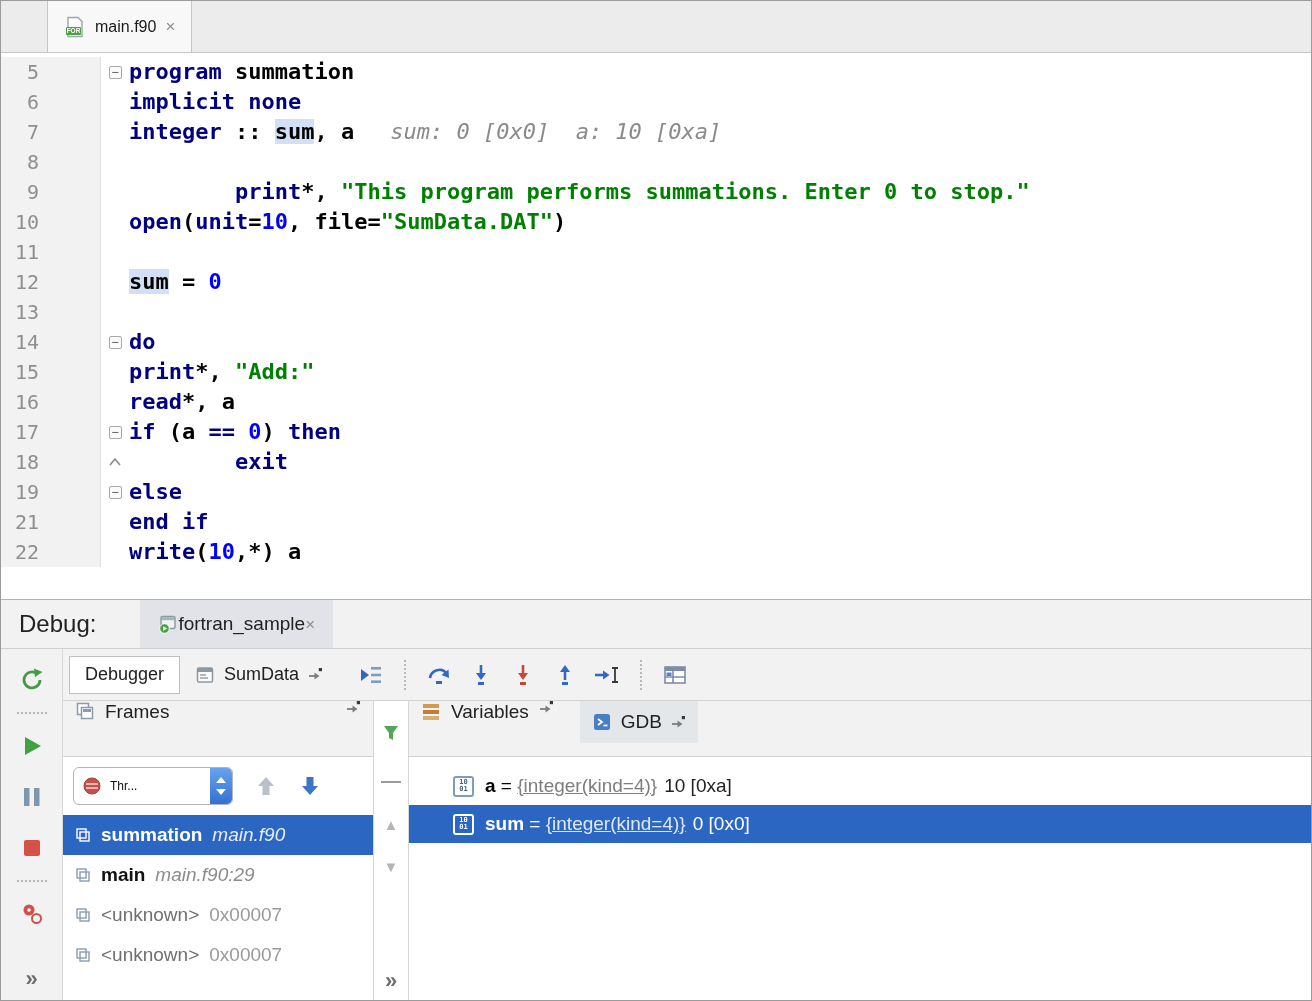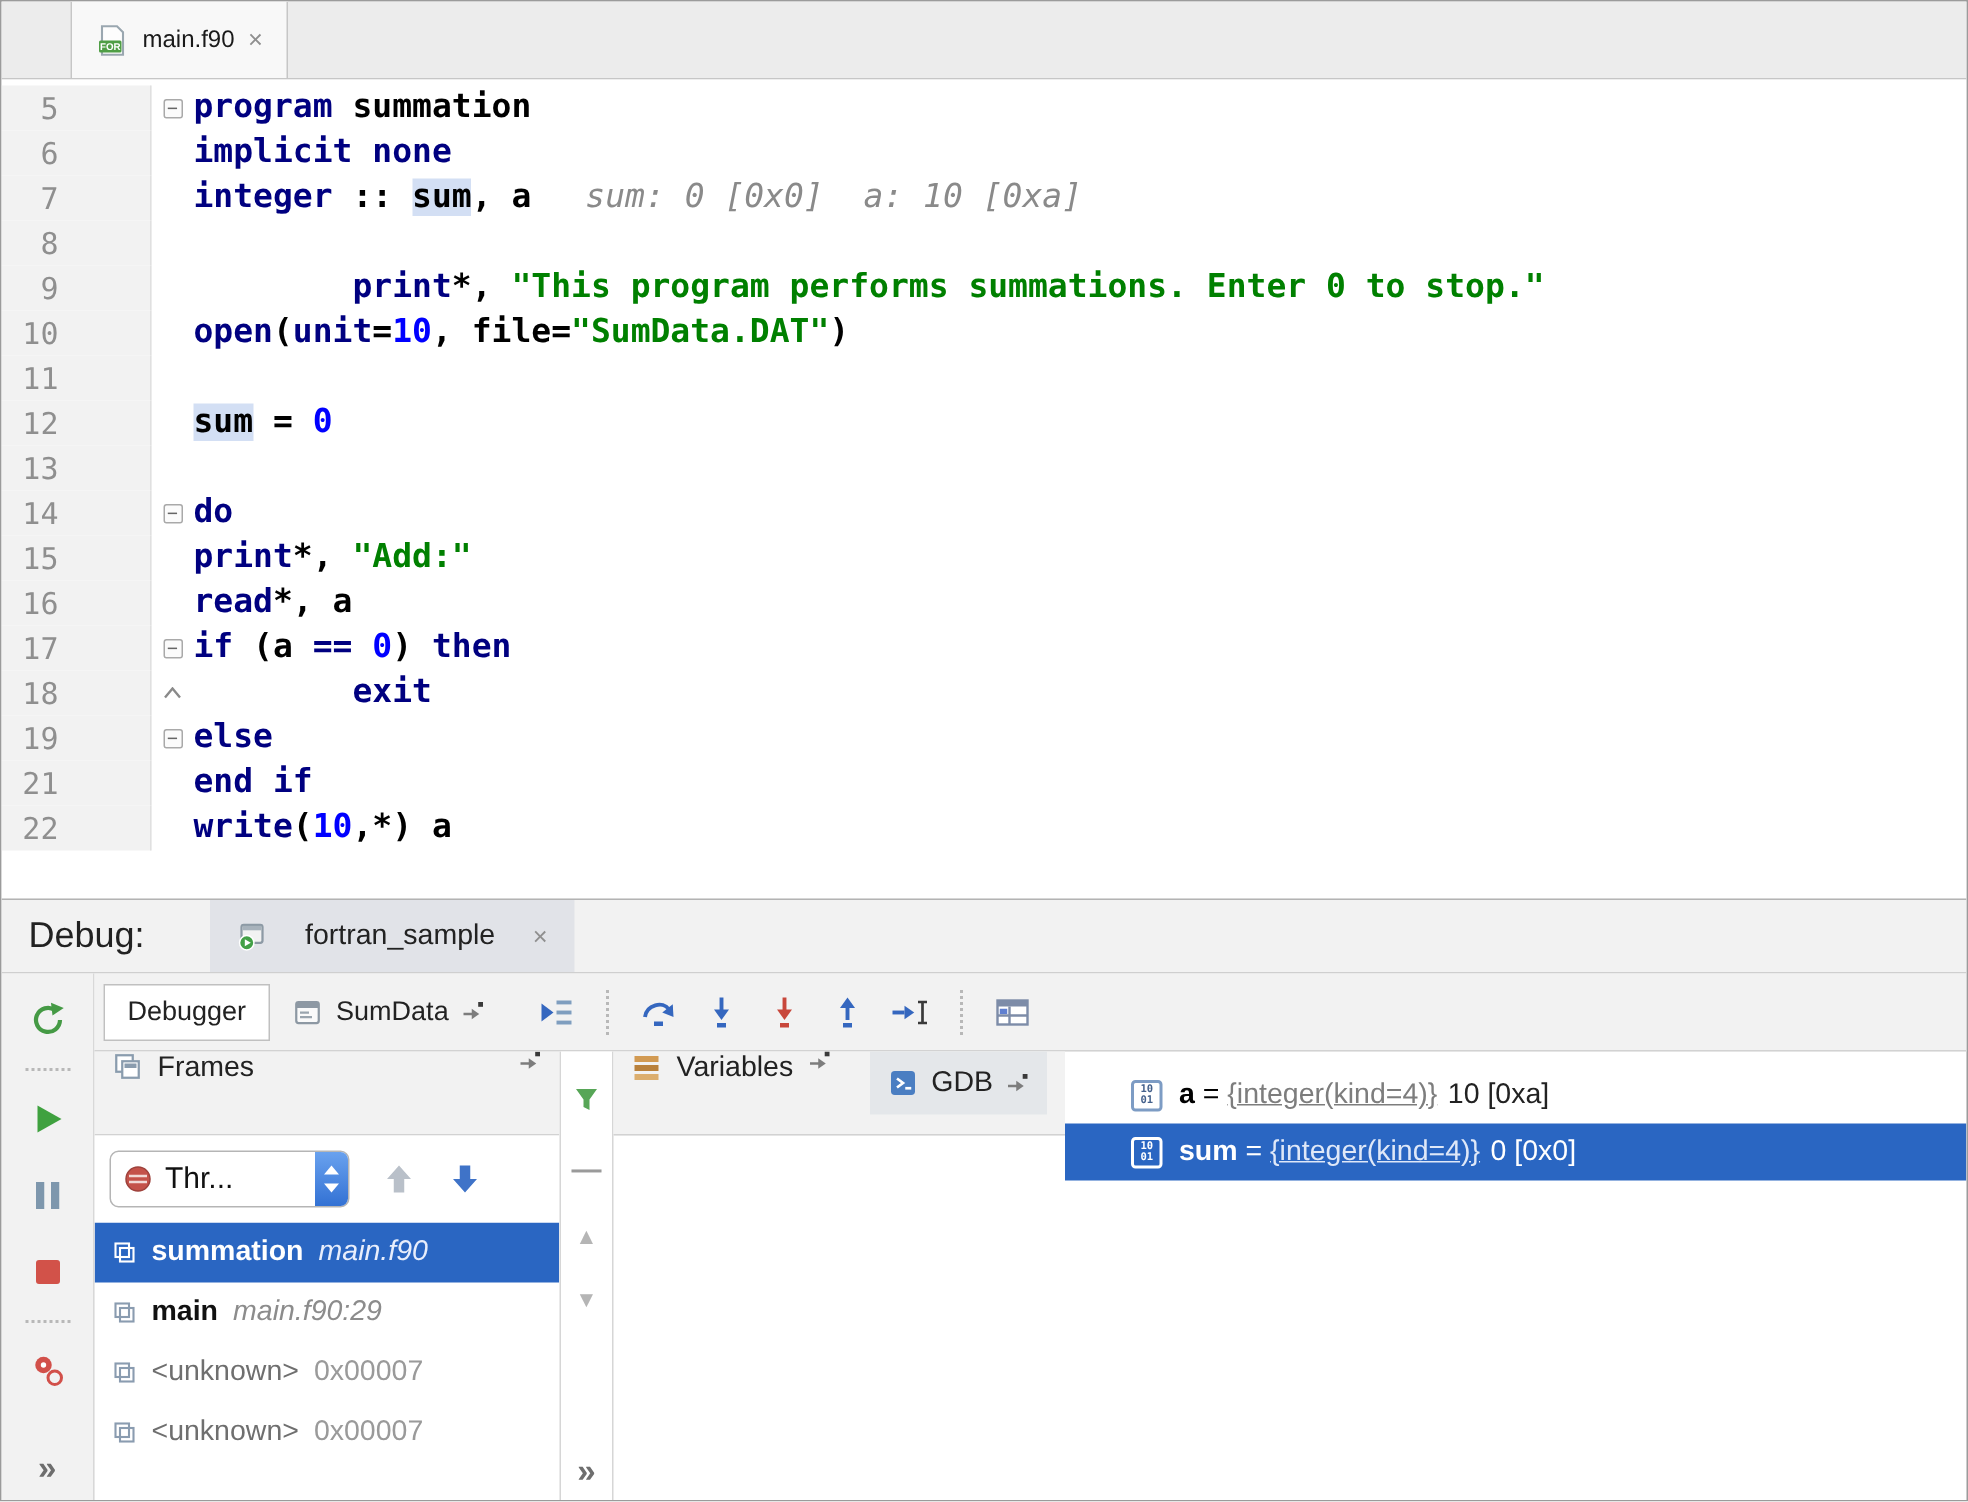--- a/index.html
+++ b/index.html
@@ -32,21 +32,21 @@
   .t-kw { color:var(--kw,#000080); }
   .t-str { color:var(--str,#008000); }
   .t-num { color:var(--num,#0000ff); }
   .t-pl { color:#000; }
   .t-hl { background:#d3dff4; color:#000; }
   .t-hint { color:#8a8a8a; font-style:italic; font-weight:400; margin-left:36px; }
 
   
   #debugbar { height:50px; flex:none; background:#f2f2f2; border-top:1px solid #b3b3b3; border-bottom:1px solid #cfcfcf; display:flex; align-items:stretch; }
   .dlabel { display:flex; align-items:center; margin-left:18px; font-size:24px; color:#222; }
-  .stab { margin-left:44px; display:flex; align-items:center; gap:25px; background:#e1e3e8; padding:0 18px; }
+  .stab { margin-left:44px; display:flex; align-items:center; gap:0; background:#e1e3e8; padding:0 18px; }
   .stab-title { font-size:19px; color:#222; }
 
   
   #debugmain { flex:1; display:flex; min-height:0; }
   #lefttb { width:62px; flex:none; background:#f2f2f2; border-right:1px solid #d8d8d8; display:flex; flex-direction:column; align-items:center; padding-top:12px; gap:13px; }
   .hdots { width:30px; border-top:2px dotted #b8b8b8; }
   .more { color:#6e6e6e; font-size:22px; font-weight:bold; line-height:1; }
   #lefttb .more { margin-top:auto; margin-bottom:10px; }
 
   #rightarea { flex:1; display:flex; flex-direction:column; min-width:0; }
@@ -55,21 +55,21 @@
   .dbtab.active { background:#fff; border:1px solid #c0c0c0; }
   .vdots { width:0; height:30px; border-left:2px dotted #b8b8b8; margin:0 12px; }
   .tbicon { width:42px; height:38px; display:flex; align-items:center; justify-content:center; }
 
   #content { flex:1; display:flex; min-height:0; }
   #framescol { width:310px; flex:none; display:flex; flex-direction:column; overflow:hidden; }
   .panelhead { height:56px; flex:none; background:#f2f2f2; border-bottom:1px solid #d2d2d2; display:flex; align-items:flex-start; gap:10px; padding:0 12px; font-size:19px; color:#222; }
   .panelhead .grow { flex:1; }
   #framestools { height:58px; flex:none; background:#fff; display:flex; align-items:center; gap:22px; padding-left:10px; }
   .threadsel { height:38px; width:160px; background:#fff; border:1px solid #b5b5b5; border-radius:6px; display:flex; align-items:center; gap:8px; padding-left:8px; overflow:hidden; }
-  .threadsel .lbl { font-size:20px; color:#111; white-space:nowrap; }
+  .threadsel .lbl { font-size:12px; color:#111; white-space:nowrap; }
   .stepper { margin-left:auto; width:22px; height:38px; background:linear-gradient(#6ba3ef,#3170d3); border-radius:0 5px 5px 0; display:flex; flex-direction:column; align-items:center; justify-content:center; flex:none; }
   .stepper i { display:block; width:0; height:0; border:5px solid transparent; }
   .stepper .up { border-bottom:6px solid #fff; margin-bottom:3px; }
   .stepper .dn { border-top:6px solid #fff; margin-top:3px; }
 
   #frameslist { flex:1; overflow:hidden; }
   .frow { height:40px; display:flex; align-items:center; gap:10px; padding-left:12px; font-size:19px; white-space:nowrap; overflow:hidden; }
   .frow .iconwrap { color:#8a9cb0; flex:none; display:flex; }
   .frow .nm { font-weight:bold; color:#111; }
   .frow .loc { font-style:italic; color:#8c8c8c; }
@@ -78,21 +78,21 @@
   .frow.sel { background:var(--sel,#2a66c2); }
   .frow.sel .nm { color:#fff; }
   .frow.sel .loc { color:#e8eefc; }
   .frow.sel .iconwrap { color:#fff; }
 
   #midstrip { width:36px; flex:none; background:#fff; border-left:1px solid #d6d6d6; border-right:1px solid #d6d6d6; display:flex; flex-direction:column; align-items:center; padding-top:22px; gap:27px; color:#9a9a9a; }
   #midstrip .dash { font-size:20px; font-weight:bold; color:#9a9a9a; line-height:1; }
   #midstrip .tri { font-size:15px; color:#b5b5b5; line-height:1; }
   #midstrip .more { margin-top:auto; margin-bottom:8px; }
 
-  #varscol { flex:1; display:flex; flex-direction:row; min-width:0; }
+  #varscol { flex:1; display:flex; flex-direction:column; min-width:0; }
   .gdbtab { display:flex; align-items:center; gap:9px; background:#e4e7ea; height:42px; padding:0 12px; margin-left:16px; font-size:19px; color:#222; }
   #varslist { flex:1; padding-top:10px; overflow:hidden; }
   .vrow { height:38px; display:flex; align-items:center; gap:11px; padding-left:44px; font-size:19px; white-space:nowrap; }
   .vrow .binicon { width:21px; height:21px; flex:none; border:2px solid #7d9cc4; border-radius:3px; display:flex; flex-direction:column; align-items:center; justify-content:center; font-family:"DejaVu Sans Mono", monospace; font-size:7px; line-height:7.5px; font-weight:bold; color:#44618c; }
   .vrow .vname { font-weight:bold; color:#000; }
   .vrow .veq { color:#000; white-space:pre; }
   .vrow .vtype { color:#7d7d7d;text-decoration:underline; }
   .vrow .vval { color:#222; margin-left:7px; }
   .vrow.sel { background:var(--sel,#2a66c2); }
   .vrow.sel .vname, .vrow.sel .veq, .vrow.sel .vval { color:#fff; }

